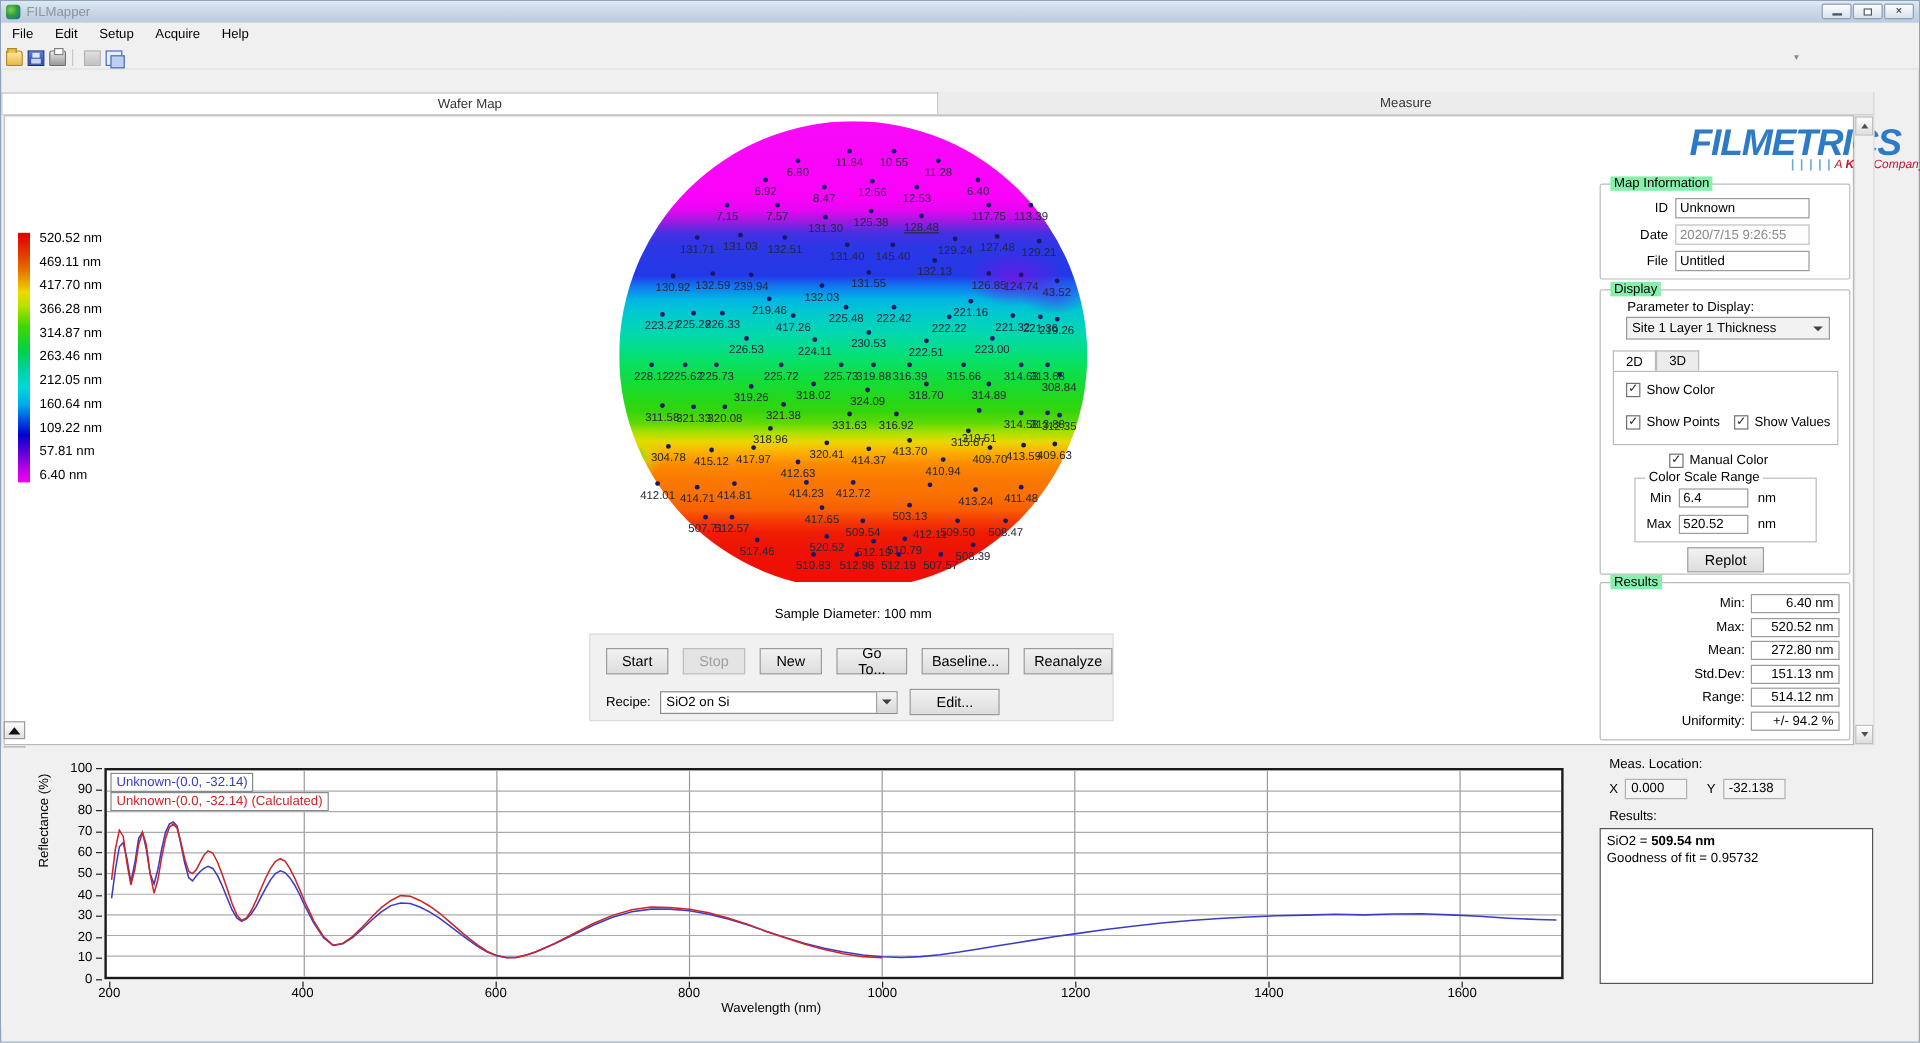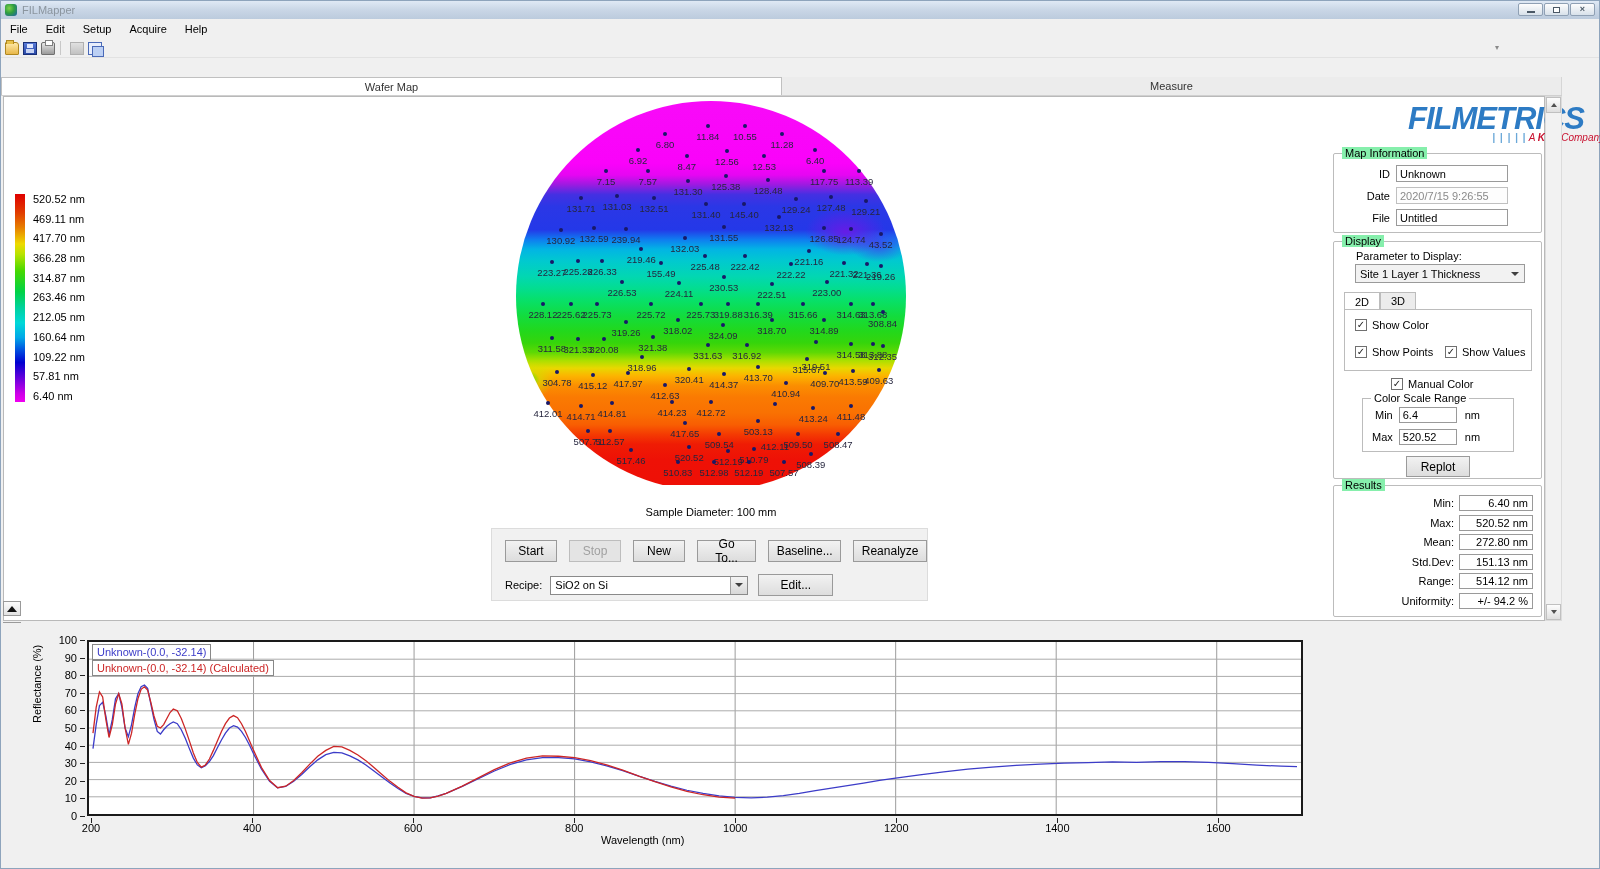--- a/index.html
+++ b/index.html
@@ -248,21 +248,21 @@
         <div class="wpt-label" style="left: 76.7%; top: 15.1%;">6.40</div>
         <div class="wpt-dot" style="left: 23.1%; top: 17.9%;"></div>
         <div class="wpt-label" style="left: 23.1%; top: 20.5%; text-align: center;">7.15</div>
         <div class="wpt-dot" style="left: 33.8%; top: 17.9%;"></div>
         <div class="wpt-label" style="left: 33.8%; top: 20.5%;">7.57</div>
         <div class="wpt-dot" style="left: 44.1%; top: 20.5%;"></div>
         <div class="wpt-label" style="left: 44.1%; top: 23.1%;">131.30</div>
         <div class="wpt-dot" style="left: 53.8%; top: 19.2%;"></div>
         <div class="wpt-label" style="left: 53.8%; top: 21.8%;">125.38</div>
         <div class="wpt-dot" style="left: 64.6%; top: 20.2%;"></div>
-        <div class="wpt-label" style="left: 64.6%; top: 22.8%;">128.48</div>
+        <div class="wpt-label" style="left: 64.6%; top: 22.8%; text-decoration: underline;">128.48</div>
         <div class="wpt-dot" style="left: 79%; top: 17.9%;"></div>
         <div class="wpt-label" style="left: 79%; top: 20.5%;">117.75</div>
         <div class="wpt-dot" style="left: 88%; top: 17.9%;"></div>
         <div class="wpt-label" style="left: 88%; top: 20.5%;">113.39</div>
         <div class="wpt-dot" style="left: 16.7%; top: 24.8%;"></div>
         <div class="wpt-label" style="left: 16.7%; top: 27.4%;">131.71</div>
         <div class="wpt-dot" style="left: 25.9%; top: 24.3%;"></div>
         <div class="wpt-label" style="left: 25.9%; top: 26.9%;">131.03</div>
         <div class="wpt-dot" style="left: 35.4%; top: 24.8%;"></div>
         <div class="wpt-label" style="left: 35.4%; top: 27.4%;">132.51</div>
@@ -302,21 +302,21 @@
         <div class="wpt-label" style="left: 58.7%; top: 42.3%;">222.42</div>
         <div class="wpt-dot" style="left: 75.1%; top: 38.4%;"></div>
         <div class="wpt-label" style="left: 75.1%; top: 41%;">221.16</div>
         <div class="wpt-dot" style="left: 9.2%; top: 41.2%;"></div>
         <div class="wpt-label" style="left: 9.2%; top: 43.8%;">223.27</div>
         <div class="wpt-dot" style="left: 15.9%; top: 41%;"></div>
         <div class="wpt-label" style="left: 15.9%; top: 43.6%;">225.28</div>
         <div class="wpt-dot" style="left: 22.1%; top: 41%;"></div>
         <div class="wpt-label" style="left: 22.1%; top: 43.6%;">226.33</div>
         <div class="wpt-dot" style="left: 37.2%; top: 41.5%;"></div>
-        <div class="wpt-label" style="left: 37.2%; top: 44.1%;">155.49</div>
+        <div class="wpt-label" style="left: 37.2%; top: 44.1%;">417.26</div>
         <div class="wpt-dot" style="left: 70.5%; top: 41.8%;"></div>
         <div class="wpt-label" style="left: 70.5%; top: 44.4%;">222.22</div>
         <div class="wpt-dot" style="left: 84.1%; top: 41.5%;"></div>
         <div class="wpt-label" style="left: 84.1%; top: 44.1%;">221.32</div>
         <div class="wpt-dot" style="left: 90%; top: 41.8%;"></div>
         <div class="wpt-label" style="left: 90%; top: 44.4%;">221.36</div>
         <div class="wpt-dot" style="left: 93.5%; top: 42.3%;"></div>
         <div class="wpt-label" style="left: 93.5%; top: 44.9%;">219.26</div>
         <div class="wpt-dot" style="left: 27.2%; top: 46.4%;"></div>
         <div class="wpt-label" style="left: 27.2%; top: 49%;">226.53</div>
@@ -655,14 +655,28 @@
         <div class="ytick-mark" style="left: 79px; top: 52.2px;"></div>
         <div class="ytick-label" style="left: 46px; top: 52.2px;">80</div>
         <div class="ytick-mark" style="left: 79px; top: 34.6px;"></div>
         <div class="ytick-label" style="left: 46px; top: 34.6px;">90</div>
         <div class="ytick-mark" style="left: 79px; top: 17px;"></div>
         <div class="ytick-label" style="left: 46px; top: 17px;">100</div>
       </div>
     <div class="xlab">Wavelength (nm)</div>
   </div>
 
+  <div class="meas-block">
+    <div class="meas-title">Meas. Location:</div>
+    <div class="meas-row">
+      <span class="meas-xy-label">X</span>
+      <div class="meas-field">0.000</div>
+      <span class="meas-xy-label" style="margin-left:16px;">Y</span>
+      <div class="meas-field">-32.138</div>
+    </div>
+    <div class="fit-title">Results:</div>
+    <div class="fit-box">
+      <div><span>SiO2 = </span><b>509.54 nm</b></div>
+      <div>Goodness of fit = 0.95732</div>
+    </div>
+  </div>
 
 </div>
 
 </body></html>

